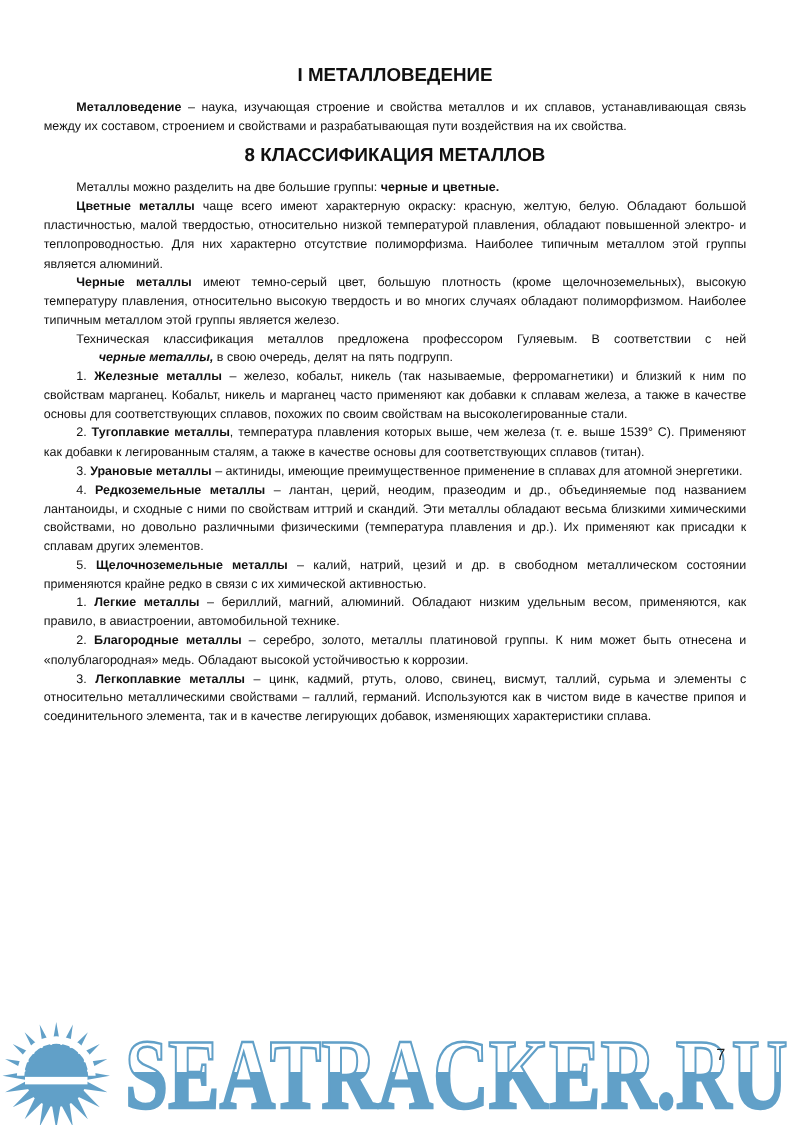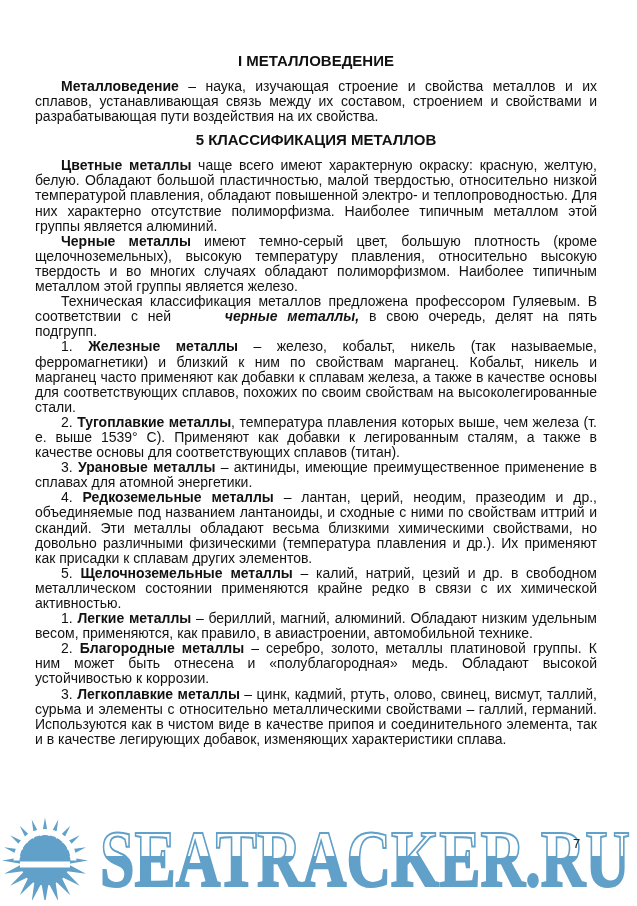--- a/index.html
+++ b/index.html
@@ -19,21 +19,21 @@
   .content .h1, .content .h2{
     text-align:center;
     font-weight:bold;
     font-size:15px;
     line-height:18px;
   }
   .content .h1{margin:0 0 9px 0;}
   .content .h2{margin:7px 0 9px 0;}
   .content p{
     margin:0;
-    font-size:14px;
+    font-size:10px;
     line-height:15.1px;
     text-align:justify;
     text-indent:26px;
   }
   .content .b{font-weight:bold;}
   .content .i{font-style:italic;margin-left:44px;}
   .page-number{
     position:absolute;
     left:573px;top:836px;
     font-size:13px;
@@ -49,21 +49,22 @@
   }
 </style>
 </head>
 <body>
 
 <div class="page">
 
   <div class="content">
       <div class="h1">I МЕТАЛЛОВЕДЕНИЕ</div>
       <p class="p"><span class="b">Металловедение</span><span> – наука, изучающая строение и свойства металлов и их сплавов, устанавливающая связь между их составом, строением и свойствами и разрабатывающая пути воздействия на их свойства.</span></p>
-      <div class="h2">5 КЛАССИФИКАЦИЯ МЕТАЛЛОВ</div>
+      <div class="h2">8 КЛАССИФИКАЦИЯ МЕТАЛЛОВ</div>
+      <p class="p"><span>Металлы можно разделить на две большие группы: </span><span class="b">черные и цветные.</span></p>
       <p class="p"><span class="b">Цветные металлы</span><span> чаще всего имеют характерную окраску: красную, желтую, белую. Обладают большой пластичностью, малой твердостью, относительно низкой температурой плавления, обладают повышенной электро- и теплопроводностью. Для них характерно отсутствие полиморфизма. Наиболее типичным металлом этой группы является алюминий.</span></p>
       <p class="p"><span class="b">Черные металлы</span><span> имеют темно-серый цвет, большую плотность (кроме щелочноземельных), высокую температуру плавления, относительно высокую твердость и во многих случаях обладают полиморфизмом. Наиболее типичным металлом этой группы является железо.</span></p>
       <p class="p"><span>Техническая классификация металлов предложена профессором Гуляевым. В соответствии с ней </span><span class="b i">черные металлы,</span><span> в свою очередь, делят на пять подгрупп.</span></p>
       <p class="p"><span>1. </span><span class="b">Железные металлы</span><span> – железо, кобальт, никель (так называемые, ферромагнетики) и близкий к ним по свойствам марганец. Кобальт, никель и марганец часто применяют как добавки к сплавам железа, а также в качестве основы для соответствующих сплавов, похожих по своим свойствам на высоколегированные стали.</span></p>
       <p class="p"><span>2. </span><span class="b">Тугоплавкие металлы</span><span>, температура плавления которых выше, чем железа (т. е. выше 1539° С). Применяют как добавки к легированным сталям, а также в качестве основы для соответствующих сплавов (титан).</span></p>
       <p class="p"><span>3. </span><span class="b">Урановые металлы</span><span> – актиниды, имеющие преимущественное применение в сплавах для атомной энергетики.</span></p>
       <p class="p"><span>4. </span><span class="b">Редкоземельные металлы</span><span> – лантан, церий, неодим, празеодим и др., объединяемые под названием лантаноиды, и сходные с ними по свойствам иттрий и скандий. Эти металлы обладают весьма близкими химическими свойствами, но довольно различными физическими (температура плавления и др.). Их применяют как присадки к сплавам других элементов.</span></p>
       <p class="p"><span>5. </span><span class="b">Щелочноземельные металлы</span><span> – калий, натрий, цезий и др. в свободном металлическом состоянии применяются крайне редко в связи с их химической активностью.</span></p>
       <p class="p"><span>1. </span><span class="b">Легкие металлы</span><span> – бериллий, магний, алюминий. Обладают низким удельным весом, применяются, как правило, в авиастроении, автомобильной технике.</span></p>
       <p class="p"><span>2. </span><span class="b">Благородные металлы</span><span> – серебро, золото, металлы платиновой группы. К ним может быть отнесена и «полублагородная» медь. Обладают высокой устойчивостью к коррозии.</span></p>

